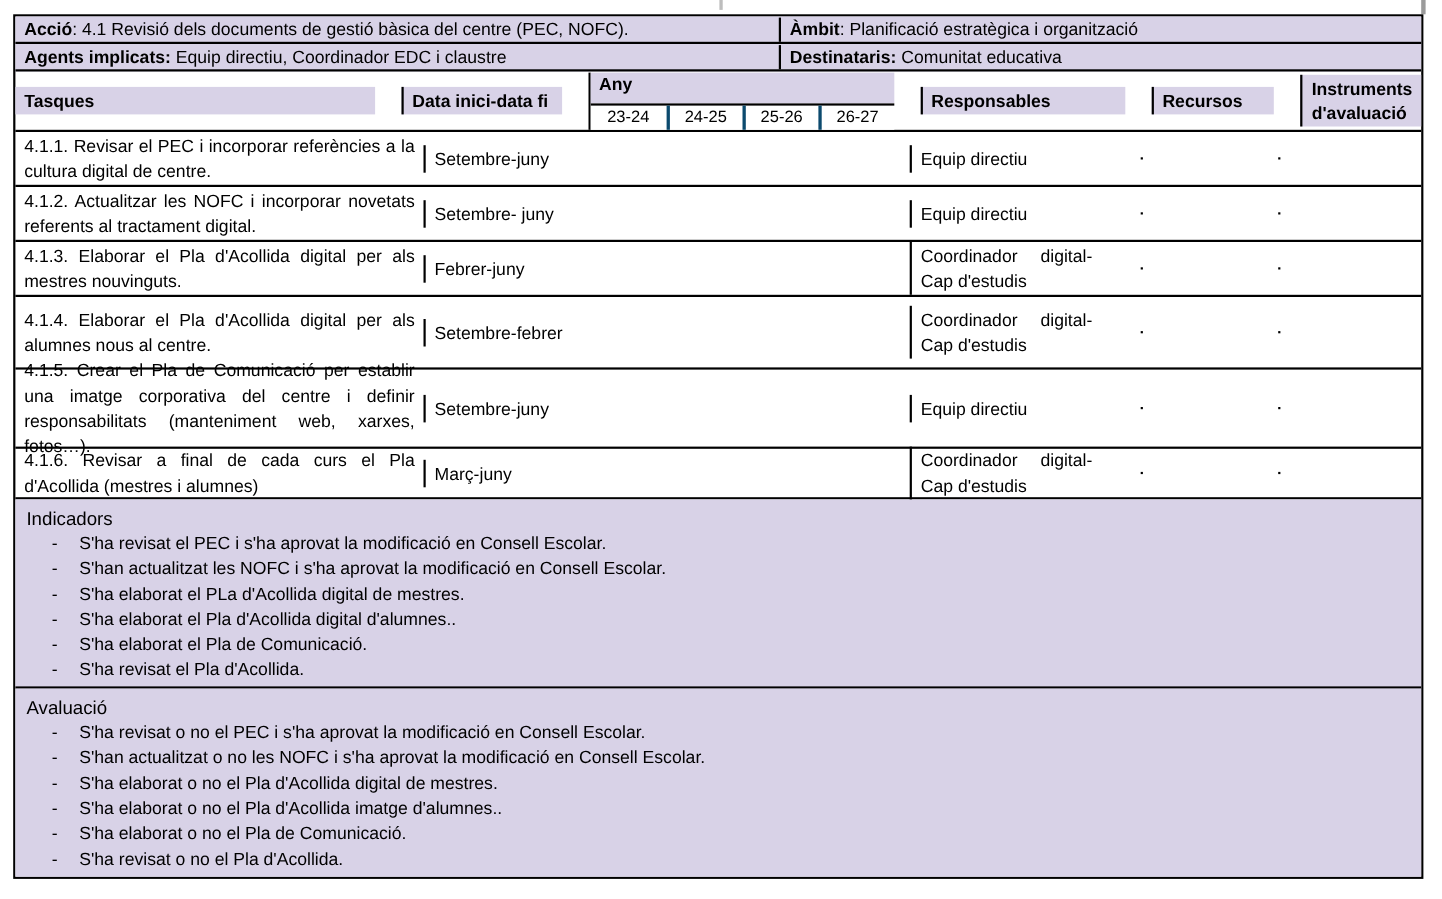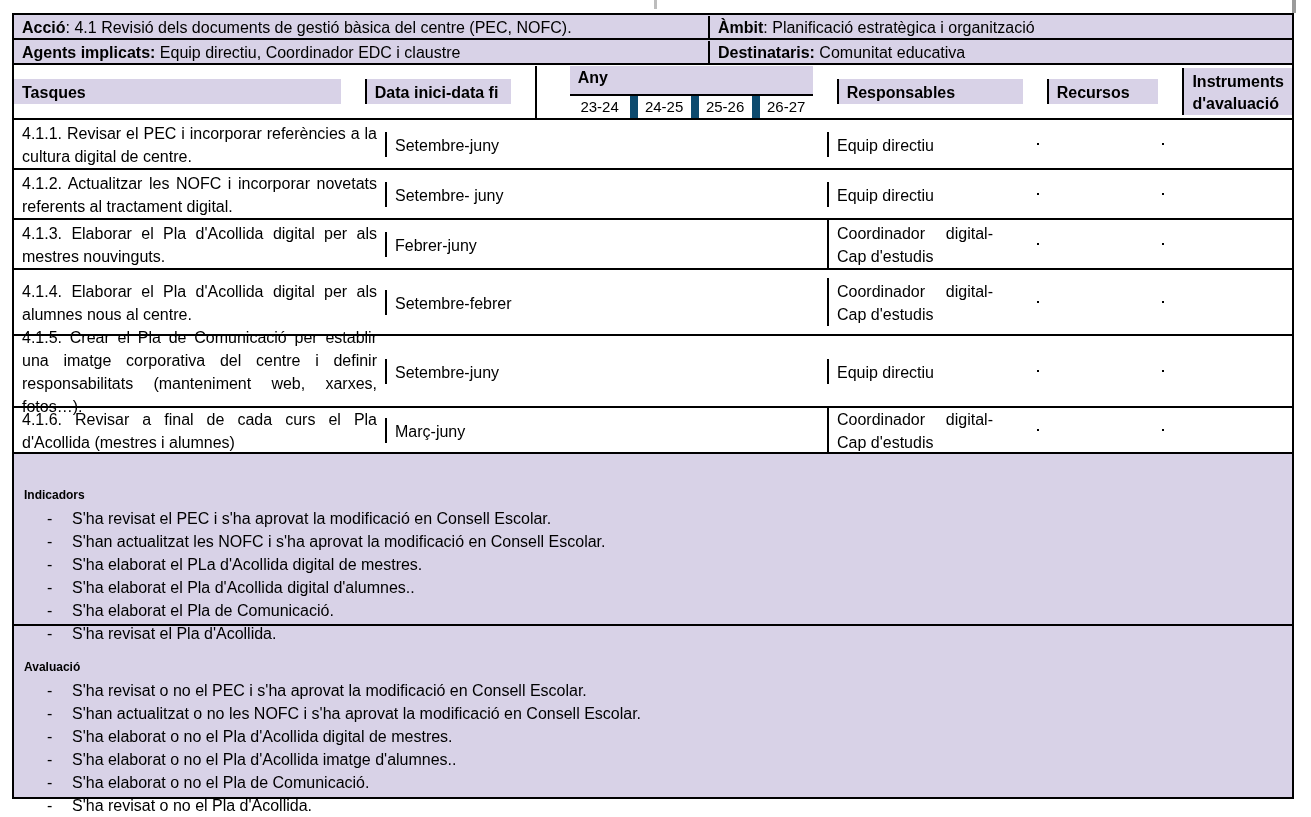--- a/index.html
+++ b/index.html
@@ -27,48 +27,48 @@
   .tr-right { flex:1; padding:1px 8px 0; }
   .b { font-weight:bold; }
 
   
   .w-task { width:371px; }
   .w-date { width:164px; }
   .w-gantt { width:278px; }
   .w-resp { width:210px; }
   .w-rec { width:125px; }
   .w-inst { flex:1; }
-  .cl { border-left:2px solid #000;padding-left:33px; }
+  .cl { border-left:2px solid #000; }
 
   
   .hdr { height:55px; font-size:16px;gap:24px; }
   .hcell { font-weight:bold; padding:3px 8px 0; line-height:22px; }
   .anyblock { display:flex; flex-direction:column; }
   .any-top { height:28px; font-weight:bold; padding:3px 8px 0; box-sizing:border-box; }
   .years { flex:1; display:flex; border-top:2px solid #000; background:#fff; }
   .year { width:69.5px; box-sizing:border-box; text-align:center;
           font-size:15px; line-height:22px; font-weight:normal; }
-  .year + .year { border-left:8px solid #0c4a6e; }
+  .year + .year { border-left:3px solid #0c4a6e; }
 
   
   .h50 { height:50px; } .h49 { height:66px; } .h100 { height:72px; } .h46 { height:46px; }
   .cell { font-size:16px; line-height:23px; padding:2px 8px 0; }
   .just { text-align:justify; }
   .resp-cell { padding-right:44px; }
   .gwrap { display:flex; }
   .gc { width:23.1667px; box-sizing:border-box; background:#fff; }
   .gc + .gc { border-left:2px solid #000; }
   .gc[data-fill="1"] { background:#636363; }
   .gc[data-fill="2"] { background:#d2d2d2; }
 
   
   .section { box-sizing:border-box; padding:6px 10px 0; }
   .sec1 { height:172px; }
   .sec2 { height:171px; }
-  .sec-title { font-weight:bold; font-size:12px; line-height:23px;margin-top:24px; }
+  .sec-title { font-weight:normal; font-size:17px; line-height:23px; }
   .bullet { display:flex; margin-left:23px; font-size:16px; line-height:23px; }
   .dash { width:25px; flex:0 0 25px; }
   .bullet-text { flex:1; }
 </style>
 </head>
 <body>
 
 <div class="tick tick-1"></div>
 <div class="tick tick-2"></div>
 

